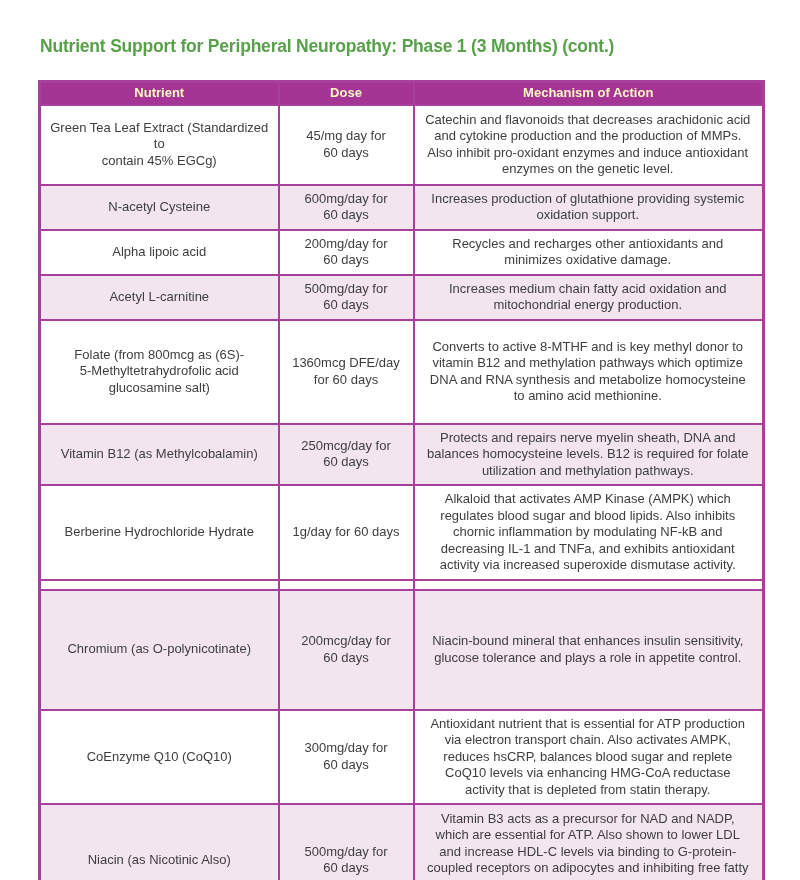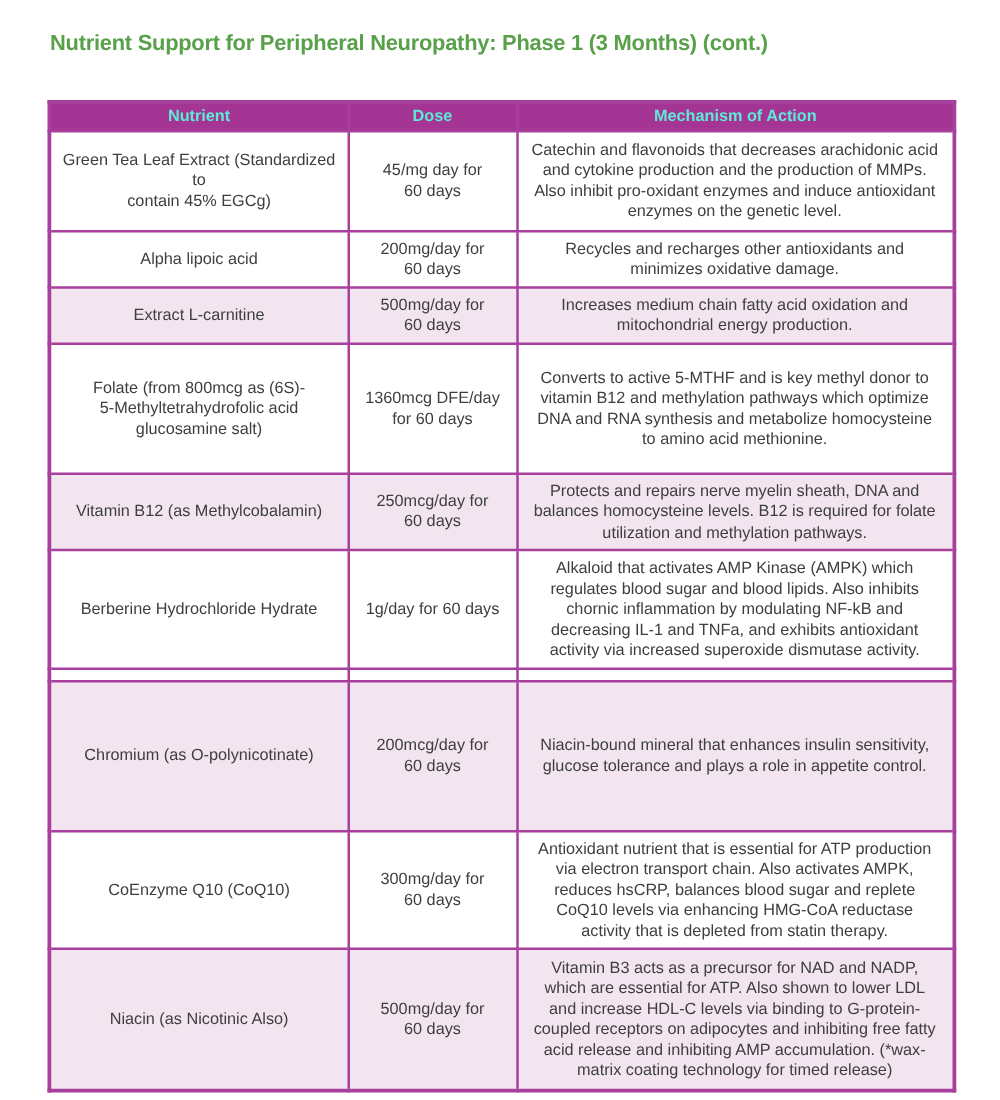--- a/index.html
+++ b/index.html
@@ -7,21 +7,21 @@
     position: relative;
     width: 800px;
     height: 880px;
     background: #ffffff;
     font-family: "Liberation Sans", sans-serif;
     overflow: hidden;
   }
   .doc-title {
     position: absolute;
     left: 40px;
-    top: 24px;
+    top: 36px;
     font-size: 17.5px;
     font-weight: bold;
     color: #58a04a;
     letter-spacing: -0.2px;
     margin: 0;
   }
   table.nutrient-table {
     position: absolute;
     left: 38px;
     top: 80px;
@@ -32,21 +32,21 @@
   }
   .nutrient-table th, .nutrient-table td {
     border: 2px solid #a73f9d;
     font-size: 13px;
     line-height: 1.27;
     color: #3e3e3e;
     vertical-align: middle;
   }
   .nutrient-table th {
     background: #a43595;
-    color: #5eead4;
+    color: #fef9c3;
     font-weight: bold;
     font-size: 13px;
     text-align: center;
     padding: 2px 4px;
   }
   td.c-nutrient, td.c-dose {
     text-align: center;
     padding: 3px 6px;
     white-space: pre-line;
   }
@@ -89,39 +89,45 @@
       </tr>
     </thead>
     <tbody>
       <tr class="row-white h-r0">
         <td class="c-nutrient">Green Tea Leaf Extract (Standardized to
 contain 45% EGCg)</td>
         <td class="c-dose">45/mg day for
 60 days</td>
         <td class="c-mech">Catechin and flavonoids that decreases arachidonic acid and cytokine production and the production of MMPs. Also inhibit pro-oxidant enzymes and induce antioxidant enzymes on the genetic level.</td>
       </tr>
+      <tr class="row-pink h-r1">
+        <td class="c-nutrient">N-acetyl Cysteine</td>
+        <td class="c-dose">600mg/day for
+60 days</td>
+        <td class="c-mech">Increases production of glutathione providing systemic oxidation support.</td>
+      </tr>
       <tr class="row-white h-r2">
         <td class="c-nutrient">Alpha lipoic acid</td>
         <td class="c-dose">200mg/day for
 60 days</td>
         <td class="c-mech">Recycles and recharges other antioxidants and minimizes oxidative damage.</td>
       </tr>
       <tr class="row-pink h-r3">
-        <td class="c-nutrient">Extract L-carnitine</td>
+        <td class="c-nutrient">Acetyl L-carnitine</td>
         <td class="c-dose">500mg/day for
 60 days</td>
         <td class="c-mech">Increases medium chain fatty acid oxidation and mitochondrial energy production.</td>
       </tr>
       <tr class="row-white h-r4">
         <td class="c-nutrient">Folate (from 800mcg as (6S)-
 5-Methyltetrahydrofolic acid
 glucosamine salt)</td>
         <td class="c-dose">1360mcg DFE/day
 for 60 days</td>
-        <td class="c-mech">Converts to active 5-MTHF and is key methyl donor to vitamin B12 and methylation pathways which optimize DNA and RNA synthesis and metabolize homocysteine to amino acid methionine.</td>
+        <td class="c-mech">Converts to active 8-MTHF and is key methyl donor to vitamin B12 and methylation pathways which optimize DNA and RNA synthesis and metabolize homocysteine to amino acid methionine.</td>
       </tr>
       <tr class="row-pink h-r5">
         <td class="c-nutrient">Vitamin B12 (as Methylcobalamin)</td>
         <td class="c-dose">250mcg/day for
 60 days</td>
         <td class="c-mech">Protects and repairs nerve myelin sheath, DNA and balances homocysteine levels. B12 is required for folate utilization and methylation pathways.</td>
       </tr>
       <tr class="row-white h-r6">
         <td class="c-nutrient">Berberine Hydrochloride Hydrate</td>
         <td class="c-dose">1g/day for 60 days</td>

